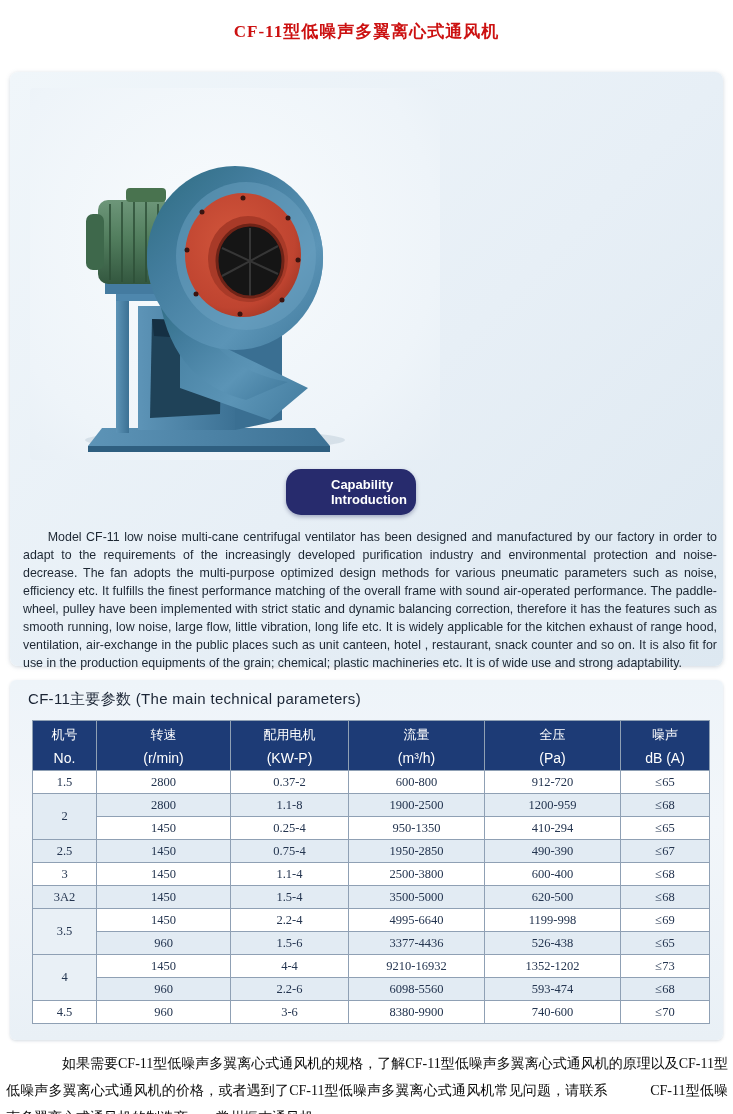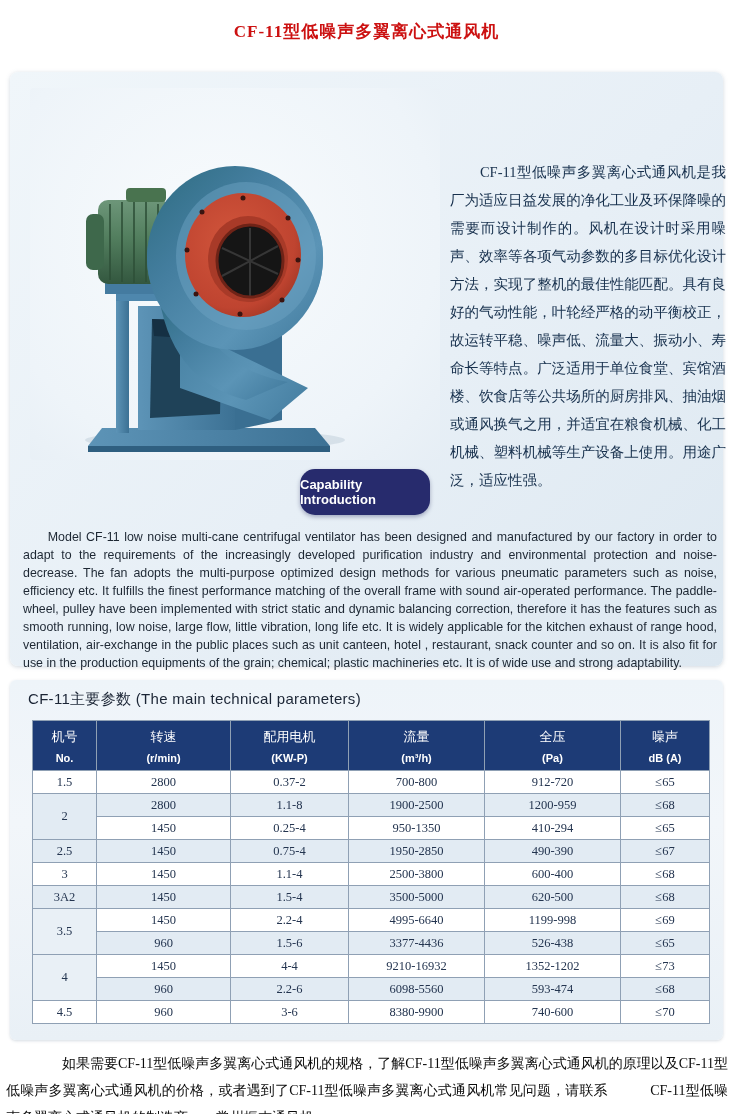--- a/index.html
+++ b/index.html
@@ -23,22 +23,22 @@
     background:radial-gradient(ellipse at 45% 40%, #f8fbfd 0%, #eef4f9 70%, #e6eef5 100%);
     border-radius:4px;
   }
   .badge {
     position:absolute; background:#272b6d; color:#ffffff; font-weight:bold;
     display:flex; align-items:center; justify-content:center;
     box-shadow:0 2px 4px rgba(30,35,90,.35);
   }
   .badge-cn { left:502px; top:32px; width:118px; height:43px; border-radius:14px;
     font-size:19px; letter-spacing:5px; padding-left:5px;}
-  .badge-en { left:290px; top:397px; width:130px; height:46px; border-radius:15px;
-    font-size:13px; }
+  .badge-en { left:276px; top:397px; width:130px; height:46px; border-radius:15px;
+    font-size:13px;padding-left:45px; }
   .cn-text {
     position:absolute; left:440px; top:86px; width:276px;
     font-family:"Liberation Serif","DejaVu Serif",serif;
     font-size:14.5px; line-height:28px; color:#17304d; text-align:justify;
   }
   .en-text {
     position:absolute; left:13px; top:456px; width:694px;
     font-size:12.4px; line-height:18px; color:#1d2733; text-align:justify;
     text-indent:2em;
   }
@@ -59,21 +59,21 @@
     border-radius:32px;
   }
   table.params th, table.params td {
     border:1px solid #8fa0b4; text-align:center; vertical-align:middle;
   }
   table.params thead th {
     background:#1d3b76; color:#ffffff; font-weight:normal; height:50px; padding:2px 4px;
     font-family:"Liberation Sans", sans-serif;
   }
   table.params thead .h1 { font-size:13px; margin-bottom:6px; }
-  table.params thead .h2 { font-size:11px;font-weight:bold; }
+  table.params thead .h2 { font-size:14px; }
   table.params tbody td { height:23px; font-size:12.5px; color:#23344f; background:#ffffff; }
   table.params tbody tr.stripe td { background:#e2ebf3; }
   table.params tbody td.no-cell { background:#e9f0f6; font-size:12.5px; }
   .c0{width:64px}.c1{width:134px}.c2{width:118px}.c3{width:136px}.c4{width:136px}.c5{width:89px}
 
   
   .footer-text {
     position:absolute; left:6px; top:1042px; width:722px;
     font-family:"Liberation Serif","DejaVu Serif",serif;
     font-size:14px; line-height:27px; color:#0c0c0c; text-align:justify;
@@ -170,21 +170,20 @@
         <g stroke="#3a3a3a" stroke-width="2" opacity="0.9">
           <line x1="220" y1="140" x2="220" y2="208"></line>
           <line x1="192" y1="160" x2="248" y2="186"></line>
           <line x1="192" y1="188" x2="248" y2="158"></line>
         </g>
         <ellipse cx="220" cy="173" rx="33" ry="36" fill="none" stroke="#6e2317" stroke-width="3"></ellipse>
       </svg>
     </div>
 
 
-    <div class="cn-text">　　CF-11型低噪声多翼离心式通风机是我厂为适应日益发展的净化工业及环保降噪的需要而设计制作的。风机在设计时采用噪声、效率等各项气动参数的多目标优化设计方法，实现了整机的最佳性能匹配。具有良好的气动性能，叶轮经严格的动平衡校正，故运转平稳、噪声低、流量大、振动小、寿命长等特点。广泛适用于单位食堂、宾馆酒楼、饮食店等公共场所的厨房排风、抽油烟或通风换气之用，并适宜在粮食机械、化工机械、塑料机械等生产设备上使用。用途广泛，适应性强。</div>
 
     <div class="badge badge-en">
       <span>Capability Introduction</span>
     </div>
 
     <div class="en-text">Model CF-11 low noise multi-cane centrifugal ventilator has been designed and manufactured by our factory in order to adapt to the requirements of the increasingly developed purification industry and environmental protection and noise-decrease. The fan adopts the multi-purpose optimized design methods for various pneumatic parameters such as noise, efficiency etc. It fulfills the finest performance matching of the overall frame with sound air-operated performance. The paddle-wheel, pulley have been implemented with strict static and dynamic balancing correction, therefore it has the features such as smooth running, low noise, large flow, little vibration, long life etc. It is widely applicable for the kitchen exhaust of range hood, ventilation, air-exchange in the public places such as unit canteen, hotel , restaurant, snack counter and so on. It is also fit for use in the production equipments of the grain; chemical; plastic machineries etc. It is of wide use and strong adaptability.</div>
   </div>
 
   <div class="panel2">
     <div class="params-title">CF-11主要参数 (The main technical parameters)</div>
@@ -215,21 +214,21 @@
               <div class="h1">噪声</div>
               <div class="h2">dB (A)</div>
             </th>
           </tr>
         </thead>
       <tbody>
           <tr>
             <td rowspan="1" class="c0">1.5</td>
             <td class="c1">2800</td>
             <td class="c2">0.37-2</td>
-            <td class="c3">700-800</td>
+            <td class="c3">600-800</td>
             <td class="c4">912-720</td>
             <td class="c5">≤65</td>
           </tr>
           <tr class="stripe">
             <td rowspan="2" class="c0 no-cell">2</td>
             <td class="c1">2800</td>
             <td class="c2">1.1-8</td>
             <td class="c3">1900-2500</td>
             <td class="c4">1200-959</td>
             <td class="c5">≤68</td>

